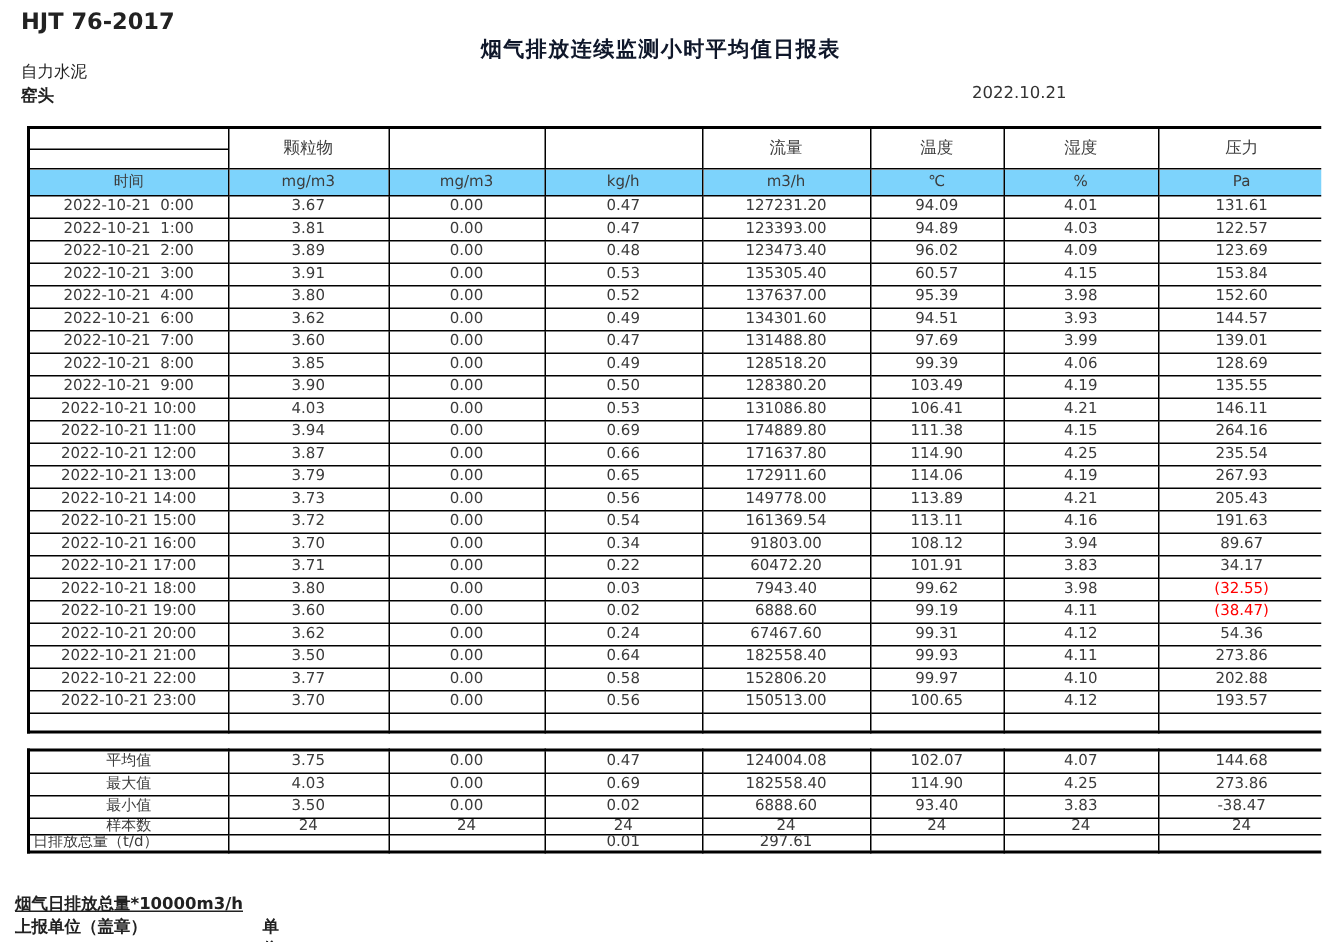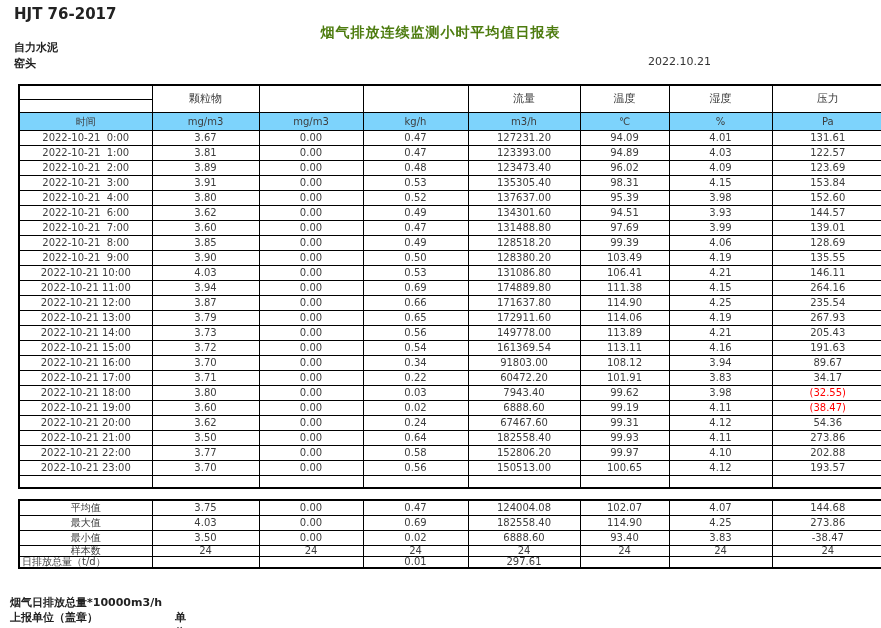--- a/index.html
+++ b/index.html
@@ -1,22 +1,22 @@
 <!DOCTYPE html>
 <html><head>
 <meta charset="utf-8">
 <style>
   html,body { margin:0; padding:0; background:#fff; }
   .page {
     position:relative; width:881px; height:628px; background:#ffffff;
     font-family:"DejaVu Sans", sans-serif; color:#3c3c3c; overflow:hidden;
   }
   .doc-code   { position:absolute; left:14px;  top:5px;  font-size:15px; font-weight:bold; color:#222; }
-  .page-title { position:absolute; left:0; width:881px; top:24px; text-align:center; font-size:14px; font-weight:bold; color:#4d7c0f; letter-spacing:1px; }
-  .company    { position:absolute; left:14px; top:40px; font-size:11px; font-weight:bold; color:#222; }
+  .page-title { position:absolute; left:0; width:881px; top:24px; text-align:center; font-size:14px; font-weight:bold; color:#0f172a; letter-spacing:1px; }
+  .company    { position:absolute; left:14px; top:40px; font-size:11px; font-weight:normal; color:#222; }
   .point      { position:absolute; left:14px; top:56px; font-size:11px; font-weight:bold; color:#222; }
   .date       { position:absolute; left:648px; top:55px; font-size:11px; color:#333; }
 
   .table-wrap { position:absolute; left:8px; top:84px; width:865px;padding-left:10px; }
 
   table { border-collapse:collapse; table-layout:fixed; width:865px; border:2px solid #000; }
   th, td {
     border:1px solid #000; padding:0; margin:0;
     font-size:10px; font-weight:normal; text-align:center;
     height:14px; line-height:14px; overflow:hidden; white-space:nowrap;
@@ -30,21 +30,21 @@
   .unit-row th { background:#7dd3fc; height:17px; line-height:17px; font-size:10px; }
   td.time { white-space:pre; }
   td.red  { color:#ff0000; }
   tr.empty-row td { height:11px; line-height:11px; }
   .gap { height:10px; }
   .summary td.label { font-size:10px; }
   .summary td.label-left { text-align:left; padding-left:2px; }
   .summary tr.short td { height:10px; line-height:10px; }
 
   .footer { position:absolute; left:10px; top:595px; font-size:11px; font-weight:bold; color:#222; }
-  .footer-line1 { height:15px; line-height:15px; }
+  .footer-line1 { height:15px; line-height:15px;text-decoration:underline; }
   .footer-line2 { position:relative; height:15px; line-height:15px; }
   .footer-line2 .unit-word { position:absolute; left:165px; top:0; }
 </style>
 </head>
 <body>
 
 <div class="page">
 
   <div class="doc-code">HJT  76-2017</div>
   <div class="page-title">烟气排放连续监测小时平均值日报表</div>
@@ -120,21 +120,21 @@
             <td>96.02</td>
             <td>4.09</td>
             <td>123.69</td>
           </tr>
           <tr>
             <td class="time">2022-10-21  3:00</td>
             <td>3.91</td>
             <td>0.00</td>
             <td>0.53</td>
             <td>135305.40</td>
-            <td>98.31</td>
+            <td>60.57</td>
             <td>4.15</td>
             <td>153.84</td>
           </tr>
           <tr>
             <td class="time">2022-10-21  4:00</td>
             <td>3.80</td>
             <td>0.00</td>
             <td>0.52</td>
             <td>137637.00</td>
             <td>95.39</td>

